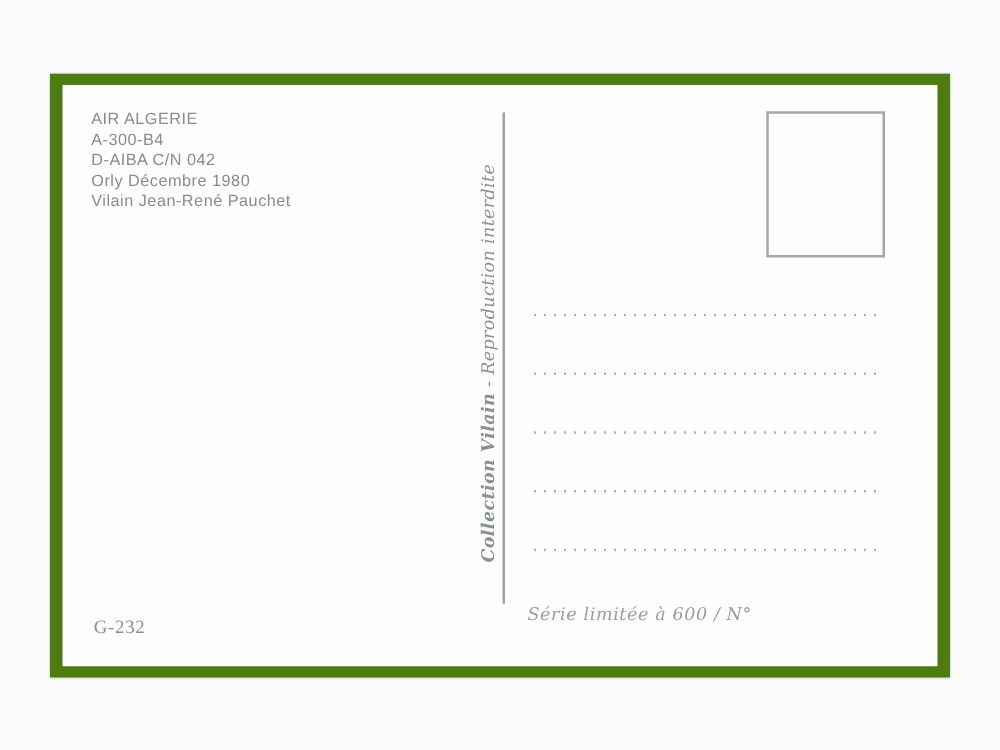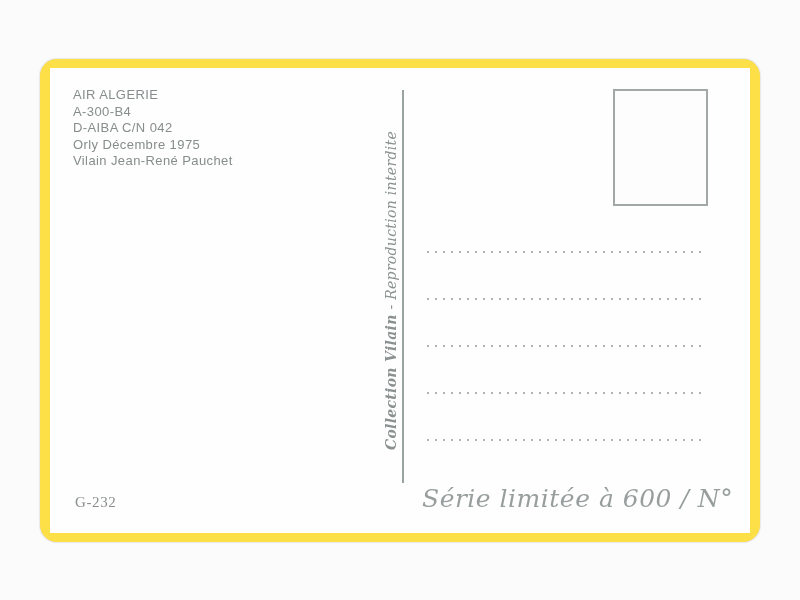--- a/index.html
+++ b/index.html
@@ -7,23 +7,22 @@
     width: 800px; height: 600px;
     background: #fbfbfb;
     font-family: "Liberation Sans", sans-serif;
     overflow: hidden;
   }
   .stage { position: relative; width: 800px; height: 600px; }
 
   .frame {
     position: absolute; left: 40px; top: 59px;
     width: 720px; height: 483px;
-    background: #fde047;
+    background: #4d7c0f;
     box-shadow: 0 0 2px rgba(0,0,0,.25);
-    border-radius: 17px;
   }
   .card {
     position: absolute; left: 10px; top: 9px;
     width: 700px; height: 465px;
     background: #fefefe;
   }
 
   
   .info-block {
     position: absolute; left: 23px; top: 19px;
@@ -79,37 +78,37 @@
   .ref-number {
     position: absolute; left: 25px; top: 426px;
     font-size: 15px; letter-spacing: 0.6px;
     color: #8a8e8e;
     font-family: Liberation Serif, serif;
   }
   .series-note {
     position: absolute; left: 372px; top: 416px;
     font-family: "DejaVu Serif", serif;
     font-style: italic;
-    font-size: 25px;
+    font-size: 14px;
     color: #989e9e;
     letter-spacing: 0.5px;
   }
 </style>
 </head>
 <body>
 
 <div class="stage">
   <div class="frame">
     <div class="card">
 
       <div class="info-block">
         <div>AIR ALGERIE</div>
         <div>A-300-B4</div>
         <div>D-AIBA C/N 042</div>
-        <div>Orly Décembre 1975</div>
+        <div>Orly Décembre 1980</div>
         <div>Vilain Jean-René Pauchet</div>
       </div>
 
       <div class="stamp-box"></div>
 
       <div class="divider-vertical"></div>
 
       <div class="vertical-text">
         <span class="pub-name">Collection Vilain</span><span> - </span><span>Reproduction interdite</span>
       </div>

